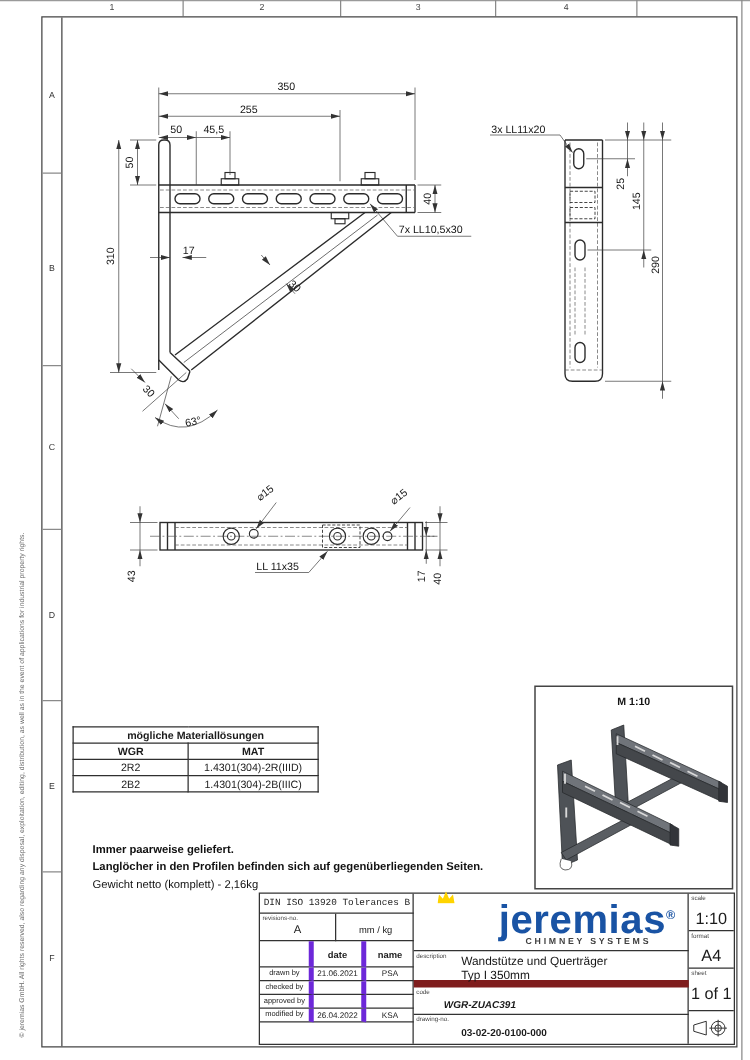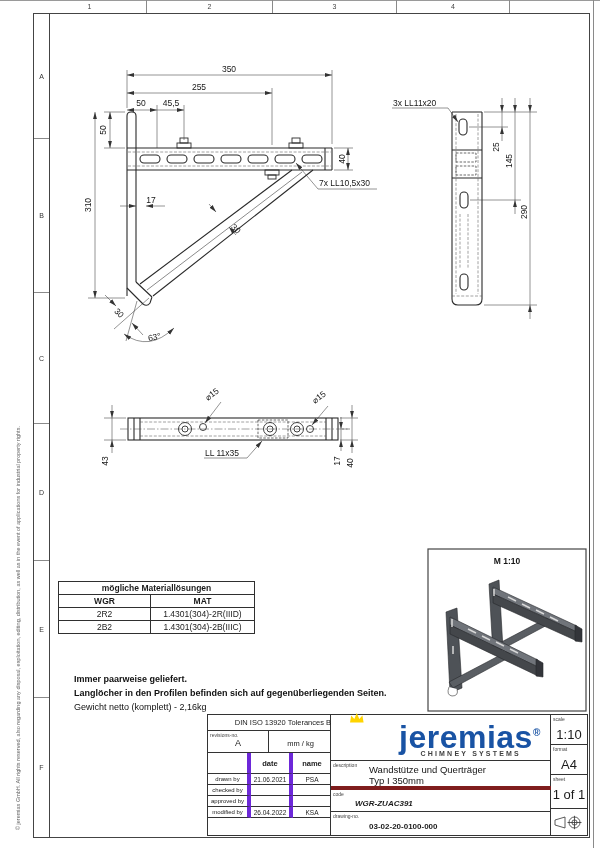--- a/index.html
+++ b/index.html
@@ -23,38 +23,38 @@
 .drawing-svg text { font-family:"Liberation Sans","DejaVu Sans",sans-serif; font-size:8.5px; fill:#161616; }
 .mat-table { position:absolute; left:58px; top:581px; border-collapse:collapse; }
 .mat-table th,.mat-table td { border:1px solid #2f2f2f; font-size:8.5px; height:13px; text-align:center; padding:0 3px; }
 .mat-table th { font-weight:bold; }
 .mat-col1 { width:92px; } .mat-col2 { width:104px; }
 .notes { position:absolute; left:58px; top:672px; font-size:9px; line-height:14px; color:#111;margin-left:16px; }
 .notes .b { font-weight:bold; }
 .tb { position:absolute; left:207px; top:714px; width:381px; height:122px; border:1px solid #333; font-size:7px; }
 .tb .lab { position:absolute; left:2px; top:1px; font-size:5px; color:#444; }
 .tb-left { position:absolute; left:0; top:0; width:123px; height:120px; border-right:1px solid #333; }
-.tbl-r1 { position:absolute; left:0; top:0; width:123px; height:16px; border-bottom:1px solid #333; text-align:right; font-size:7.5px; line-height:16px; }
+.tbl-r1 { position:absolute; left:0; top:0; width:123px; height:16px; border-bottom:1px solid #333; text-align:center; font-size:7.5px; line-height:16px;font-family:Liberation Mono, monospace; }
 .tbl-r2 { position:absolute; left:0; top:16px; width:123px; height:22px; border-bottom:1px solid #333; }
 .tbl-r2a { position:absolute; left:0; top:0; width:61px; height:22px; border-right:1px solid #333; text-align:center; }
 .tbl-r2a .val { font-size:9px; margin-top:7px; }
 .tbl-r2b { position:absolute; left:62px; top:0; right:0; height:22px; text-align:center; font-size:7.5px; line-height:26px; }
 .tbl-grid { position:absolute; left:0; top:38px; width:123px; display:grid; grid-template-columns:43px 42px 38px; grid-template-rows:21px 11px 11px 11px 11px; }
 .tbl-grid .c { border-right:4px solid #6d28d9; border-bottom:1px solid #333; text-align:center; overflow:hidden; }
 .tbl-grid .c:nth-child(3n){ border-right:none; }
 .tbl-grid .hd { font-size:7.5px; font-weight:bold; line-height:21px; }
 .tbl-grid .lb { font-size:6px; line-height:11px; color:#222; }
 .tbl-grid .vl { font-size:6.5px; line-height:11px; }
 .tb-mid { position:absolute; left:123px; top:0; width:220px; height:120px; border-right:1px solid #333; }
 .tbm-logo { position:absolute; left:0; top:0; width:220px; height:46px; border-bottom:1px solid #333; }
 .logo-name { position:absolute; left:20px; top:1px; font-size:32px; font-weight:bold; letter-spacing:.5px; line-height:34px;margin-left:48px; }
 .logo-name sup { font-size:10px; }
 .crown-svg { position:absolute; left:19px; top:-2px; }
 .logo-sub { position:absolute; right:30px; top:35px; font-size:7px; font-weight:bold; letter-spacing:2.2px; color:#3f3f3f; }
-.tbm-desc { position:absolute; left:0; top:46px; width:220px; height:29px; border-bottom:4px solid #7f1d1d; }
+.tbm-desc { position:absolute; left:0; top:46px; width:220px; height:29px; border-bottom:6px solid #7f1d1d; }
 .tbm-desc .txt { position:absolute; left:38px; top:3px; font-size:9.5px; line-height:11px; color:#151515; }
 .tbm-code { position:absolute; left:0; top:75px; width:220px; height:22px; border-bottom:1px solid #333; }
 .tbm-code .txt { position:absolute; left:24px; top:9px; font-size:8px; font-weight:bold;font-style:italic; }
 .tbm-dno { position:absolute; left:0; top:97px; width:220px; height:23px; }
 .tbm-dno .txt { position:absolute; left:38px; top:10px; font-size:8px; font-weight:bold; }
 .tb-right { position:absolute; left:343px; top:0; width:36px; height:120px; }
 .tbr-cell { position:relative; border-bottom:1px solid #333; text-align:center; }
 .tbr-cell .val { font-size:13px; padding-top:12px; }
 .tbr-scale{height:30px}.tbr-format{height:30px}.tbr-sheet{height:34px}
 .tbr-sym{height:26px; border-bottom:none; display:flex; align-items:center; justify-content:center;}

